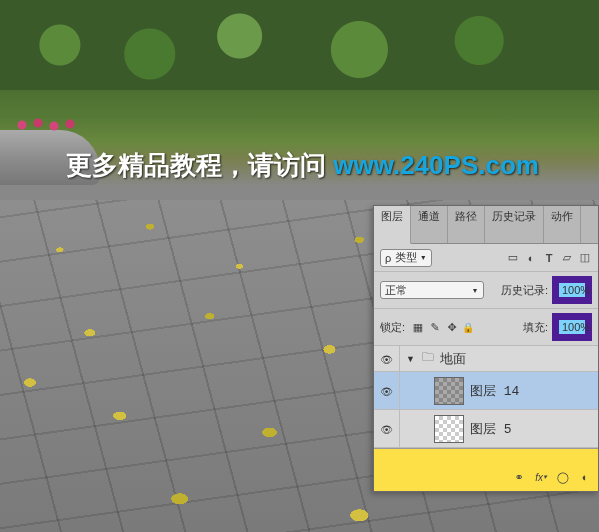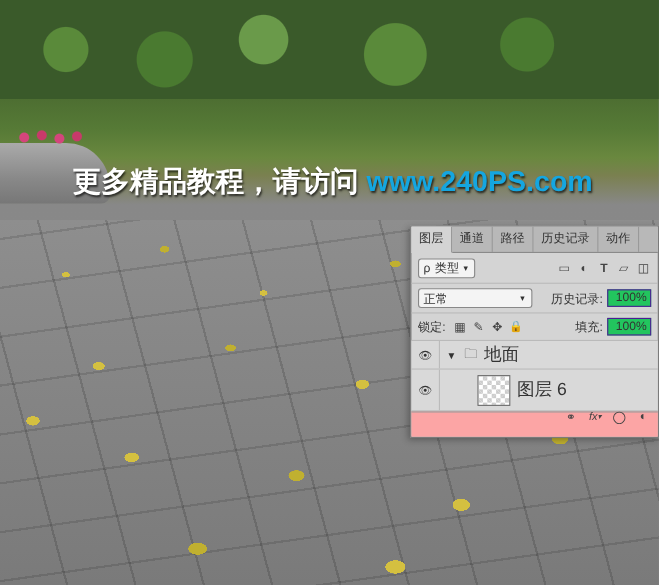--- a/index.html
+++ b/index.html
@@ -96,21 +96,21 @@
     background: #d4d4d4;
     border: 1px solid #6a6a6a;
     font-size: 11px;
     color: #333;
     box-shadow: -2px 2px 6px rgba(0,0,0,0.3);
   }
   .tabs {
     display: flex;
     background: #b8b8b8;
     border-bottom: 1px solid #8a8a8a;
-    height: 24px;
+    height: 38px;
   }
   .tab {
     padding: 3px 7px;
     border-right: 1px solid #999;
     cursor: pointer;
     white-space: nowrap;
   }
   .tab.active {
     background: #d4d4d4;
     border-bottom: 1px solid #d4d4d4;
@@ -148,22 +148,22 @@
     cursor: pointer;
   }
   .ic-img::before { content: "▭"; }
   .ic-adj::before { content: "◐"; }
   .ic-txt::before { content: "T"; font-weight: bold; }
   .ic-shape::before { content: "▱"; }
   .ic-smart::before { content: "◫"; }
 
   .val-input {
     width: 40px;
-    background: #22c55e;
-    border: 1px solid #4c1d95;
+    background: #7dd3fc;
+    border: 7px solid #4c1d95;
     padding: 1px 3px;
     font-size: 11px;
     text-align: right;
   }
   .lock-icons { display: flex; gap: 3px; margin-left: 2px; }
   .ic-lockpx::before { content: "▦"; }
   .ic-lockbrush::before { content: "✎"; }
   .ic-lockmove::before { content: "✥"; }
   .ic-lockall::before { content: "🔒"; font-size: 10px; }
 
@@ -214,29 +214,29 @@
   .thumb.dark {
     background: #888;
     background-image:
       linear-gradient(45deg, #aaa 25%, transparent 25%),
       linear-gradient(-45deg, #aaa 25%, transparent 25%),
       linear-gradient(45deg, transparent 75%, #aaa 75%),
       linear-gradient(-45deg, transparent 75%, #aaa 75%);
     background-size: 8px 8px;
     background-position: 0 0, 0 4px, 4px -4px, -4px 0;
   }
-  .layer-name { font-size: 16px; }
+  .layer-name { font-size: 13px; font-family: Liberation Mono, monospace; }
 
   .panel-footer {
     display: flex;
     justify-content: flex-end;
-    align-items: flex-end;
+    align-items: flex-start;
     gap: 8px;
-    padding: 11px 6px;
-    background: #fca5a5;
+    padding: 21px 6px;
+    background: #fde047;
     border-top: 1px solid #999;
     height: 22px;
   }
   .ic-link::before { content: "⚭"; }
   .ic-fx { font-style: italic; font-size: 10px; }
   .ic-mask::before { content: "◯"; }
   .ic-adj2::before { content: "◐"; }
 </style>
 </head>
 <body>
@@ -304,29 +304,39 @@
       <div class="vis-col">
           <span class="ic-eye"></span>
         </div>
       <div class="layer-body">
         <span class="twisty">▼</span>
         <span class="ic-folder"></span>
         <span class="layer-name">地面</span>
       </div>
     </div>
 
+    <div class="layer-row selected">
+      <div class="vis-col">
+          <span class="ic-eye"></span>
+        </div>
+      <div class="layer-body">
+        <span class="indent"></span>
+        <div class="thumb dark"></div>
+        <span class="layer-name">图层 14</span>
+      </div>
+    </div>
 
     <div class="layer-row">
       <div class="vis-col">
           <span class="ic-eye"></span>
         </div>
       <div class="layer-body">
         <span class="indent"></span>
         <div class="thumb"></div>
-        <span class="layer-name">图层 6</span>
+        <span class="layer-name">图层 5</span>
       </div>
     </div>
 
   </div>
 
   <div class="panel-footer">
     <span class="mini-icon ic-link"></span>
     <span class="mini-icon ic-fx">fx<span style="font-size:7px">▾</span></span>
     <span class="mini-icon ic-mask"></span>
     <span class="mini-icon ic-adj2"></span>

